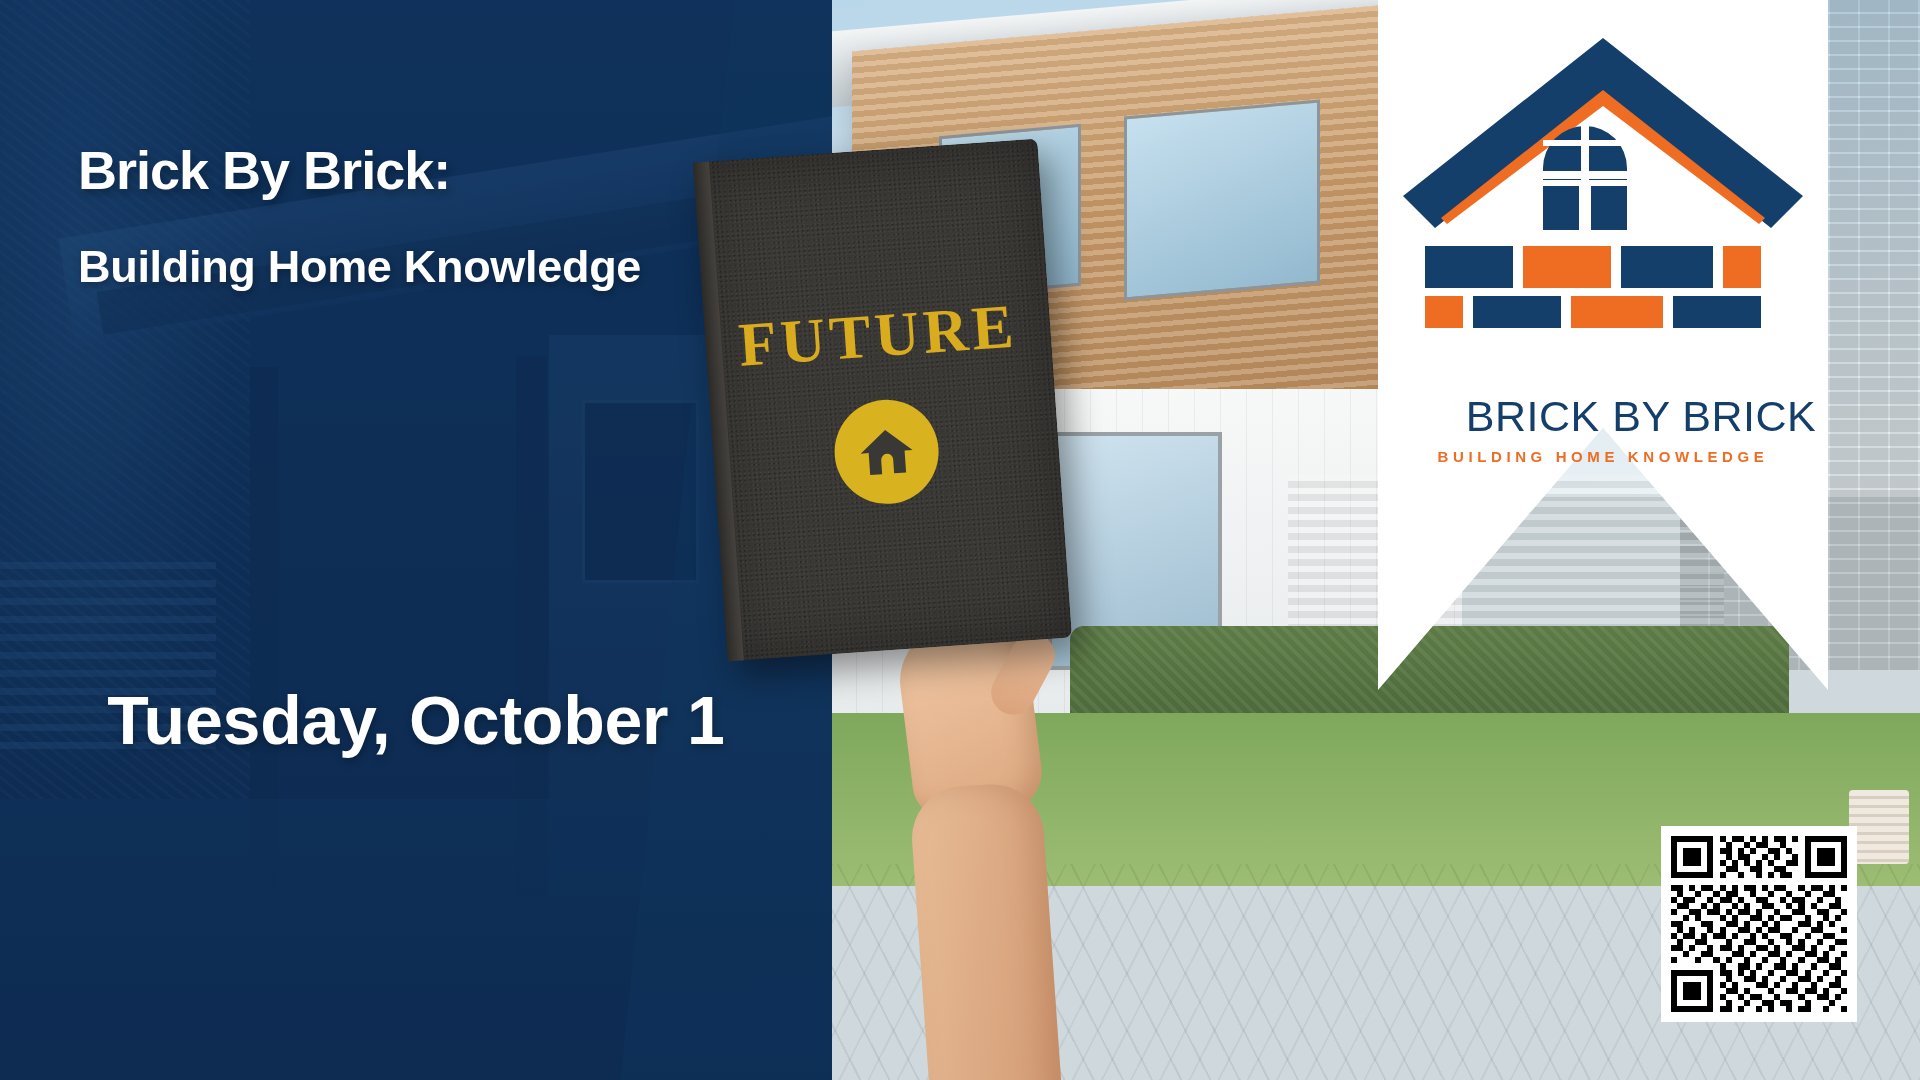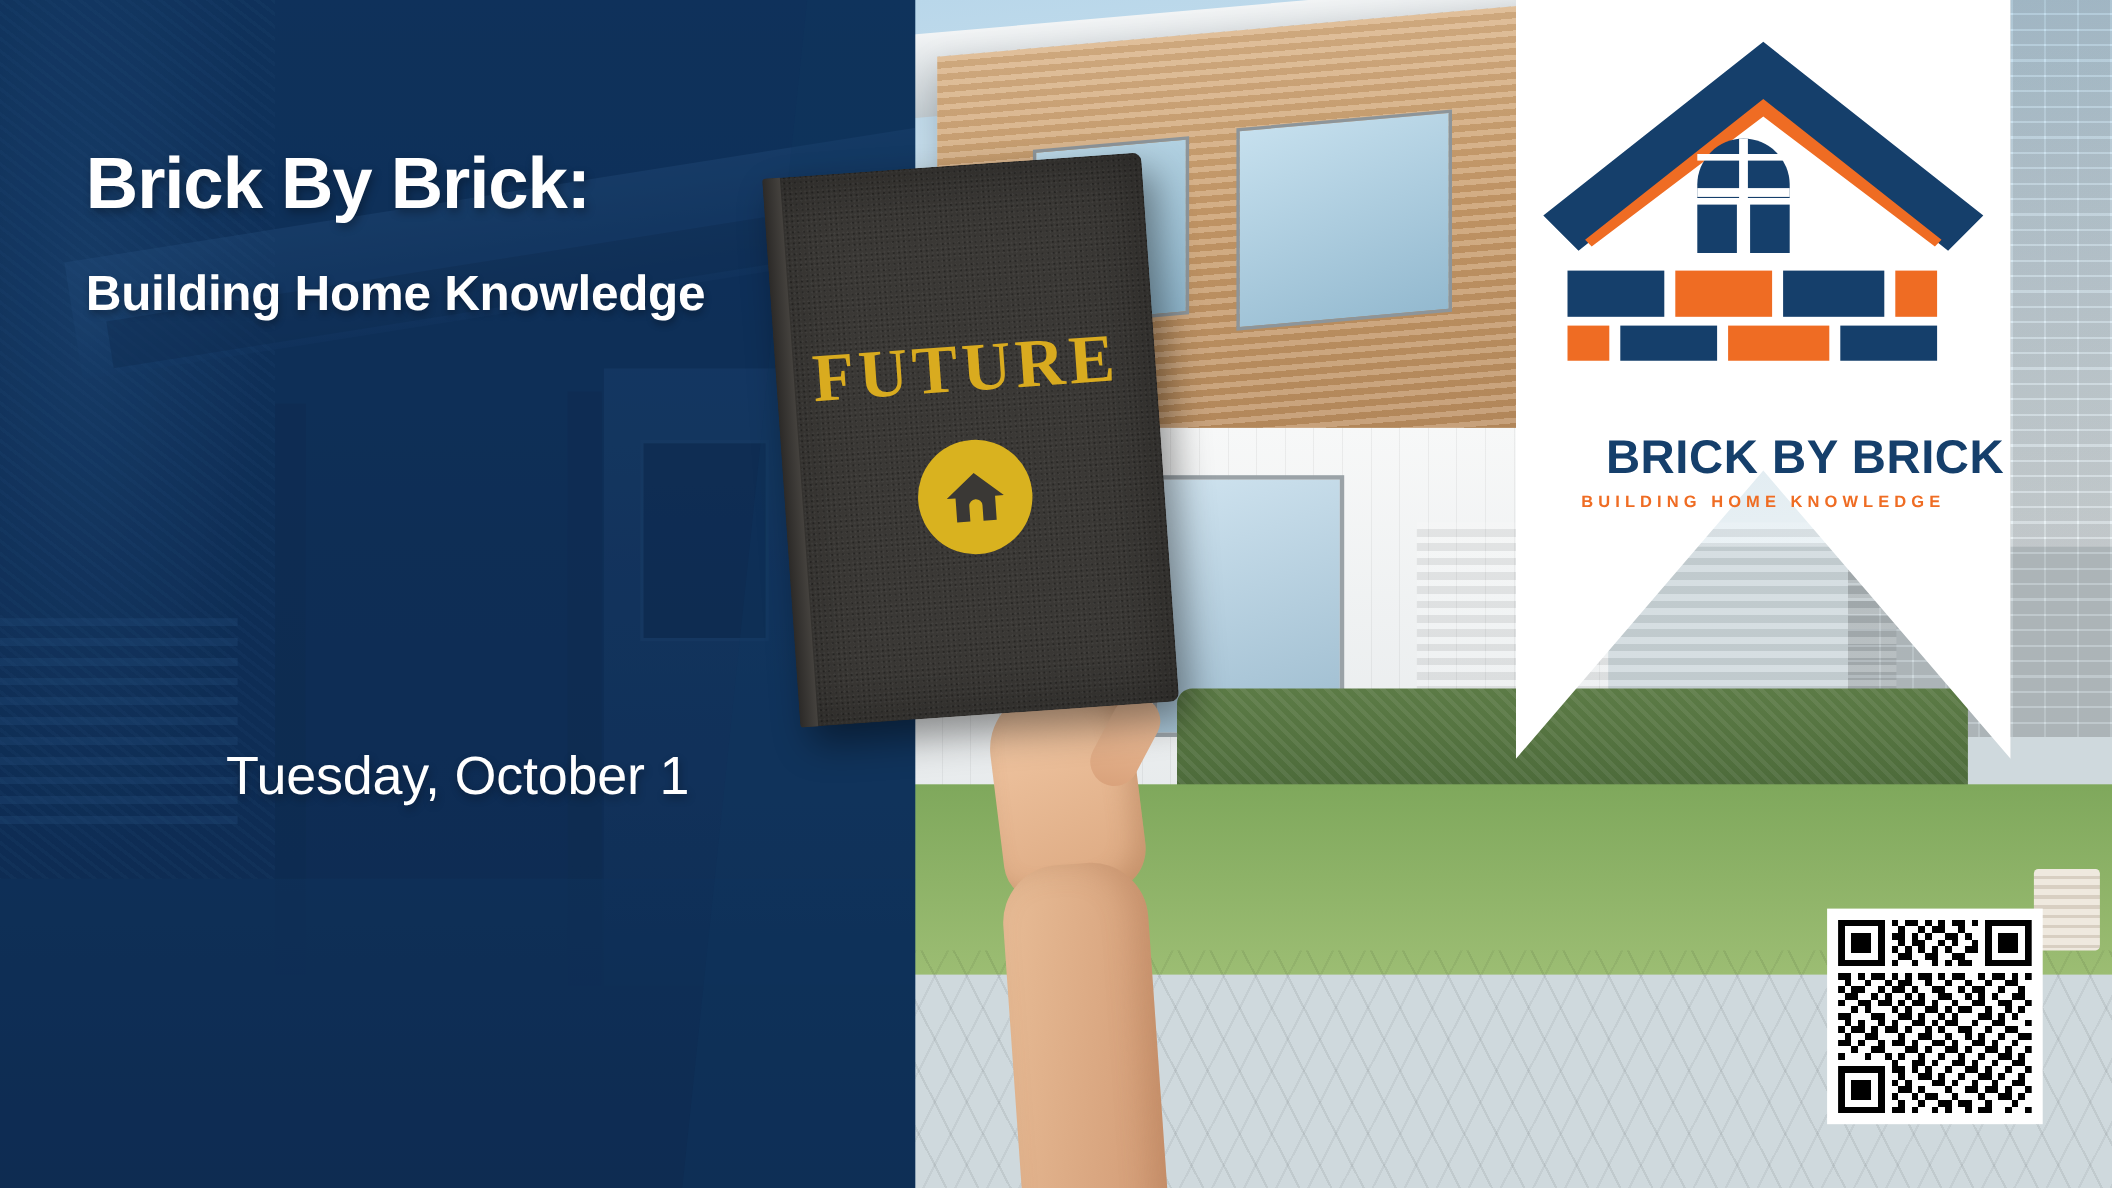--- a/index.html
+++ b/index.html
@@ -77,37 +77,37 @@
   .pl-ground { position:absolute; left:0; bottom:0; width:100%; height:26%;
          background:linear-gradient(180deg,rgba(30,78,124,.55),rgba(26,64,104,.85)); }
   .pl-tint { position:absolute; inset:0; background:rgba(22,68,113,.74); mix-blend-mode:multiply; }
   .pl-tint2 { position:absolute; inset:0; background:rgba(28,80,130,.30); }
   .pl-diag { position:absolute; right:-80px; top:-10%; width:240px; height:130%;
          background:rgba(18,56,96,.30); transform:rotate(6deg); }
 
   
   .content { position:absolute; left:0; top:0; width:832px; height:1080px; }
   .title {
-    position:absolute; left:78px; top:133px; width:700px;
-    font-size:66px; font-weight:bold; color:#ffffff; letter-spacing:-1px;
+    position:absolute; left:78px; top:143px; width:700px;
+    font-size:54px; font-weight:bold; color:#ffffff; letter-spacing:-1px;
     line-height:1.0; text-shadow:2px 4px 9px rgba(0,0,0,.33);
   }
   .subtitle {
     position:absolute; left:78px; top:243px; width:720px;
     font-size:45px; font-weight:bold; color:#ffffff; letter-spacing:-.3px;
     line-height:1.05; text-shadow:1px 3px 7px rgba(0,0,0,.30);
   }
   .badge {
     position:absolute; left:93px; top:465px; padding:17px 38px 20px 38px;
     background:#e0b92e; display:inline-block;
   }
   .badge-text { font-size:48px; font-weight:bold; color:#ffffff; letter-spacing:.5px; line-height:1; }
   .date-block { position:absolute; left:0; top:672px; width:832px; text-align:center; }
   .date-line {
-    font-size:49px; font-weight:normal; color:#ffffff; line-height:1.42;
+    font-size:68px; font-weight:bold; color:#ffffff; line-height:1.42;
     letter-spacing:-.2px; text-shadow:1px 3px 8px rgba(0,0,0,.32);
   }
 
   
   .book-wrap { position:absolute; left:700px; top:140px; width:420px; height:560px; }
   .book {
     position:absolute; left:10px; top:10px; width:345px; height:500px;
     background:#3a3835;
     background-image:
       radial-gradient(rgba(255,255,255,.045) 1px, transparent 1px),
@@ -149,21 +149,21 @@
   
   .ribbon {
     position:absolute; left:1378px; top:0; width:450px; height:690px;
     background:#ffffff;
     clip-path:polygon(0 0, 100% 0, 100% 100%, 50% 62%, 0 100%);
     box-shadow:0 6px 26px rgba(0,0,0,.10);
   }
   .logo-mark { position:absolute; left:1393px; top:28px; width:420px; height:300px; }
   .brand-name {
     position:absolute; left:1378px; top:392px; width:526px; text-align:center;
-    font-size:43px; font-weight:bold; color:#153f6b; letter-spacing:.5px;
+    font-size:43px; font-weight:normal; color:#153f6b; letter-spacing:.5px;
   }
   .brand-tag {
     position:absolute; left:1378px; top:448px; width:450px; text-align:center;
     font-size:15px; font-weight:bold; color:#ef6c23; letter-spacing:4.6px;
   }
 
   
   .qr-box { position:absolute; left:1661px; top:826px; width:196px; height:196px;
     background:#ffffff; padding:10px; }
   .qr-box svg { display:block; width:100%; height:100%; }

